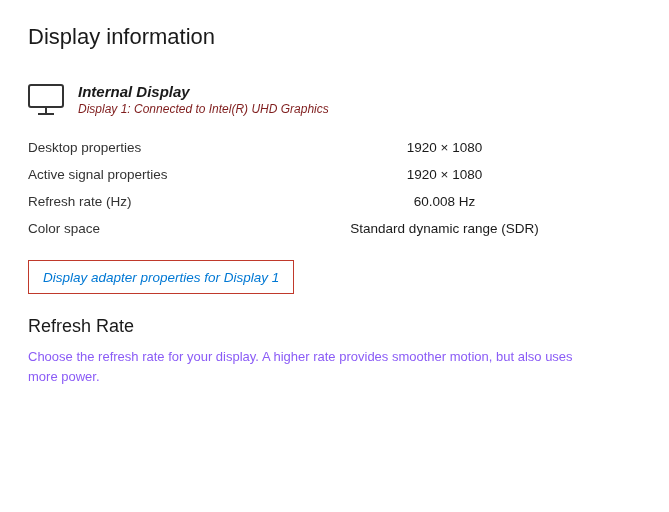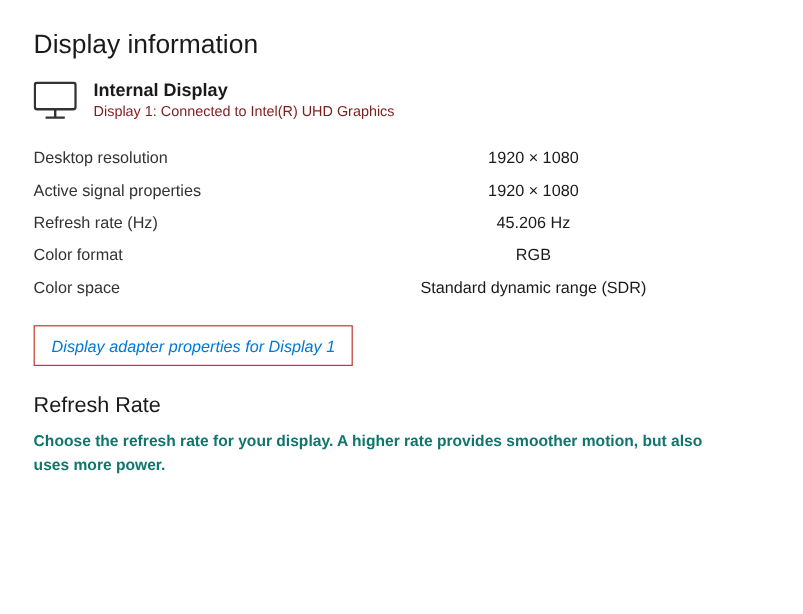--- a/index.html
+++ b/index.html
@@ -13,27 +13,28 @@
       color: #1a1a1a;
       width: 669px;
       min-height: 512px;
       padding: 24px 28px;
       font-size: 14px;
     }
     .page-title {
       font-size: 22px;
       font-weight: 300;
       color: #1a1a1a;
-      margin-bottom: 16px;
+      margin-bottom: 32px;
     }
     .display-header {
       display: flex;
       align-items: flex-end;
       margin-bottom: 18px;
       gap: 14px;
+      font-style: italic;
     }
     .monitor-icon {
       width: 36px;
       height: 32px;
       flex-shrink: 0;
       margin-top: 2px;
     }
     .display-name {
       font-size: 15px;
       font-weight: 600;
@@ -78,24 +79,23 @@
       font-style: italic;
     }
     .section-title {
       font-size: 18px;
       font-weight: 300;
       color: #1a1a1a;
       margin-bottom: 10px;
     }
     .section-desc {
       font-size: 13px;
-      color: #0f766e;
+      color: #8b5cf6;
       line-height: 1.5;
       max-width: 560px;
-      font-weight: bold;
     }
   </style>
 </head>
 <body>
 
 
 
 <h1 class="page-title">Display information</h1>
 
 <div class="display-header">
@@ -106,34 +106,30 @@
   </svg>
   <div>
     <div class="display-name">Internal Display</div>
     <div class="display-subtitle">Display 1: Connected to Intel(R) UHD Graphics</div>
   </div>
 </div>
 
 <table class="info-table">
   <tbody id="info-table-body">
       <tr>
-        <td>Desktop resolution</td>
+        <td>Desktop properties</td>
         <td>1920 × 1080</td>
       </tr>
       <tr>
         <td>Active signal properties</td>
         <td>1920 × 1080</td>
       </tr>
       <tr>
         <td>Refresh rate (Hz)</td>
-        <td>45.206 Hz</td>
-      </tr>
-      <tr>
-        <td>Color format</td>
-        <td>RGB</td>
+        <td>60.008 Hz</td>
       </tr>
       <tr>
         <td>Color space</td>
         <td>Standard dynamic range (SDR)</td>
       </tr>
     </tbody>
 </table>
 
 <div class="adapter-link-wrapper">
   <a class="adapter-link" href="#">Display adapter properties for Display 1</a>

